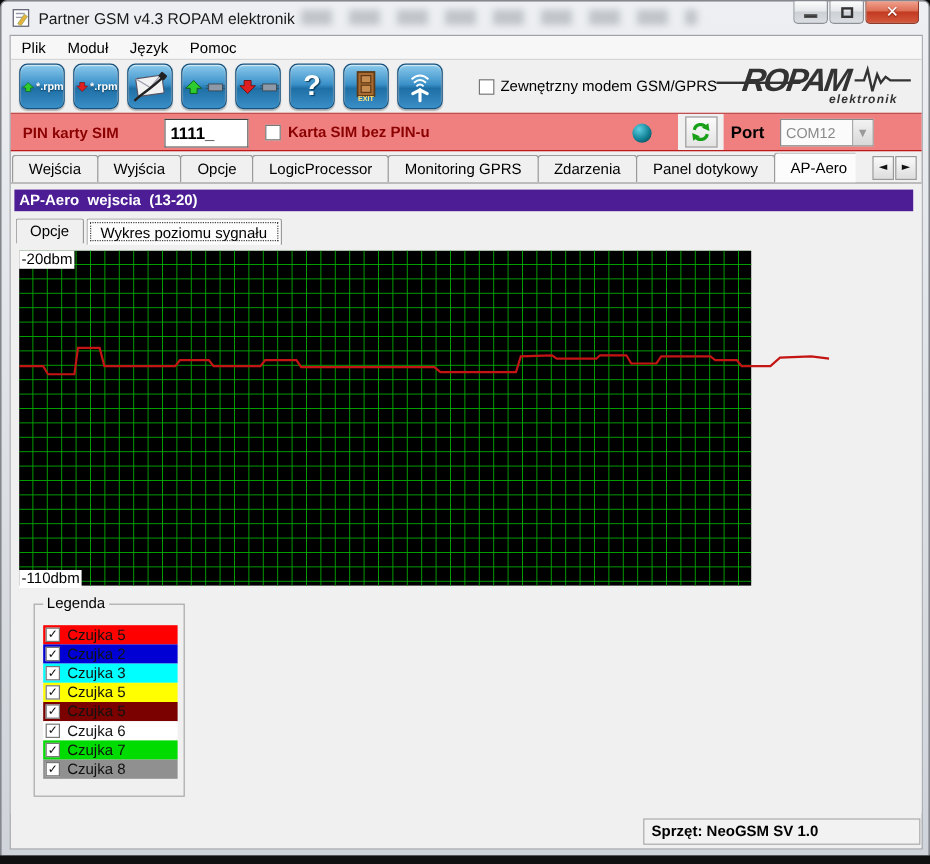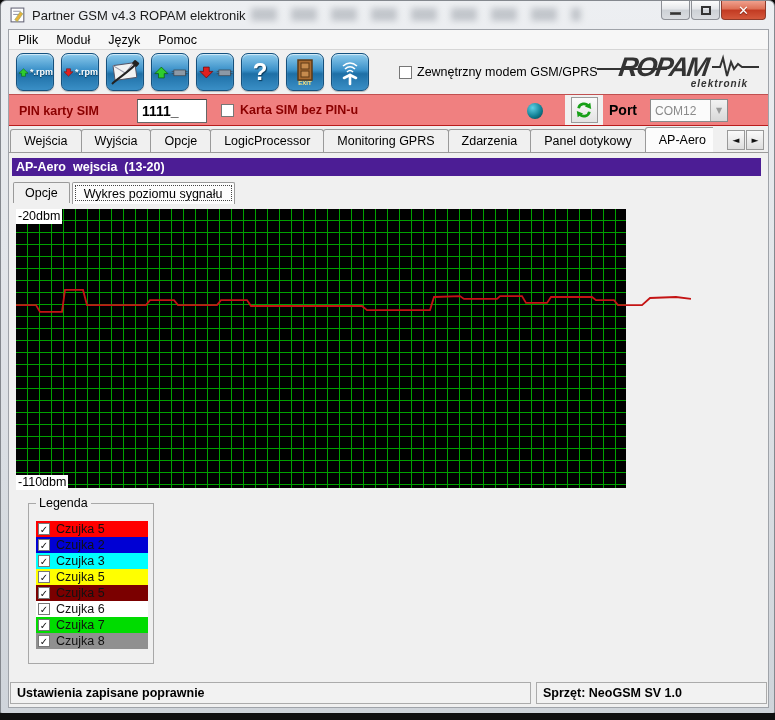--- a/index.html
+++ b/index.html
@@ -358,19 +358,18 @@
             </div>
             <div class="legend-row" style="background: rgb(144, 144, 144);">
               <span class="checkbox">✓</span>
               <span class="lbl">Czujka 8</span>
             </div>
           </div>
       </div>
     </div>
 
     <div class="statusbar">
-      <div class="status-panel status-left">Ustawienia zapisane poprawnie</div>
       <div class="status-panel status-right">Sprzęt: NeoGSM SV 1.0</div>
     </div>
 
   </div>
 </div>
 <div class="bottom-strip"></div>
 
 </body></html>

